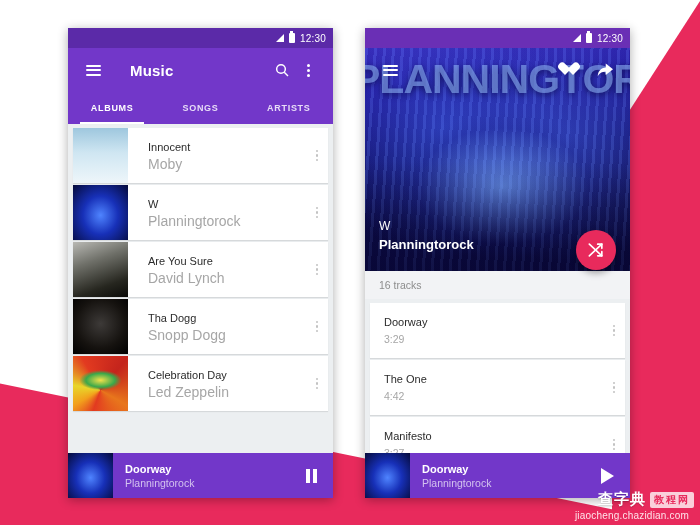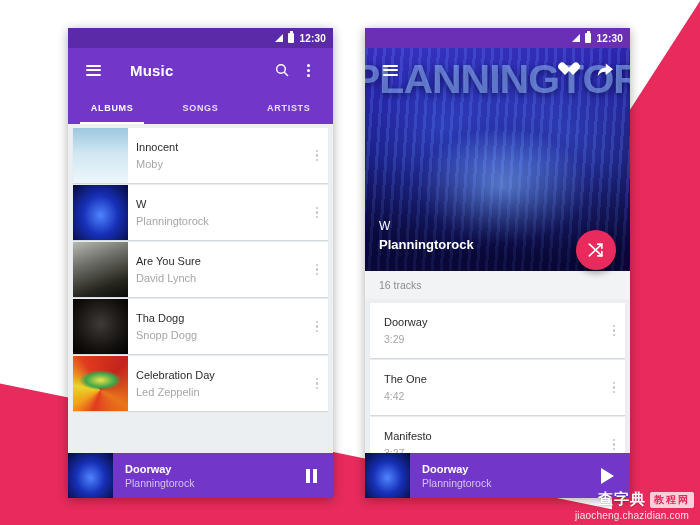--- a/index.html
+++ b/index.html
@@ -57,21 +57,21 @@
     height: 20px;
     background: #5b2aa8;
     display: flex; align-items: center; justify-content: flex-end;
     padding-right: 7px;
     gap: 5px;
     color: #fff;
     position: relative;
     z-index: 6;
   }
   .statusbar.transparent { background: #6a2fb5; }
-  .sb-time { font-size: 10px; font-weight: bold; letter-spacing: .2px; }
+  .sb-time { font-size: 10px; font-weight: normal; letter-spacing: .2px; }
   .sb-signal {
     width: 0; height: 0;
     border-left: 8px solid transparent;
     border-bottom: 8px solid #fff;
   }
   .sb-batt {
     width: 6px; height: 10px; background: #fff; border-radius: 1px;
     position: relative;
   }
   .sb-batt::after {
@@ -128,24 +128,24 @@
     display: flex; align-items: stretch;
     background: #fff;
     margin-bottom: 2px;
     height: 55px;
     box-shadow: 0 1px 1px rgba(0,0,0,0.09);
     cursor: pointer;
   }
   .art { width: 55px; height: 55px; flex: none; }
   .album-meta {
     flex: 1; display: flex; flex-direction: column; justify-content: center;
-    padding-left: 8px;
+    padding-left: 20px;
   }
   .album-title { font-size: 11px; color: #2b2b2b; line-height: 15px; }
-  .album-artist { font-size: 11px; color: #a6a6a6; line-height: 15px; margin-top: 2px; }
+  .album-artist { font-size: 14px; color: #a6a6a6; line-height: 15px; margin-top: 2px; }
   .row-dots { display: flex; align-items: center; padding-right: 10px; }
   .row-dots .dcol { display: flex; flex-direction: column; gap: 2px; }
   .row-dots .dcol b { width: 2.5px; height: 2.5px; background: #c2c2c2; border-radius: 50%; display: block; }
 
   
   .miniplayer {
     position: absolute; left: 0; bottom: 0;
     width: 100%; height: 45px;
     background: #7237c9;
     display: flex; align-items: center;

